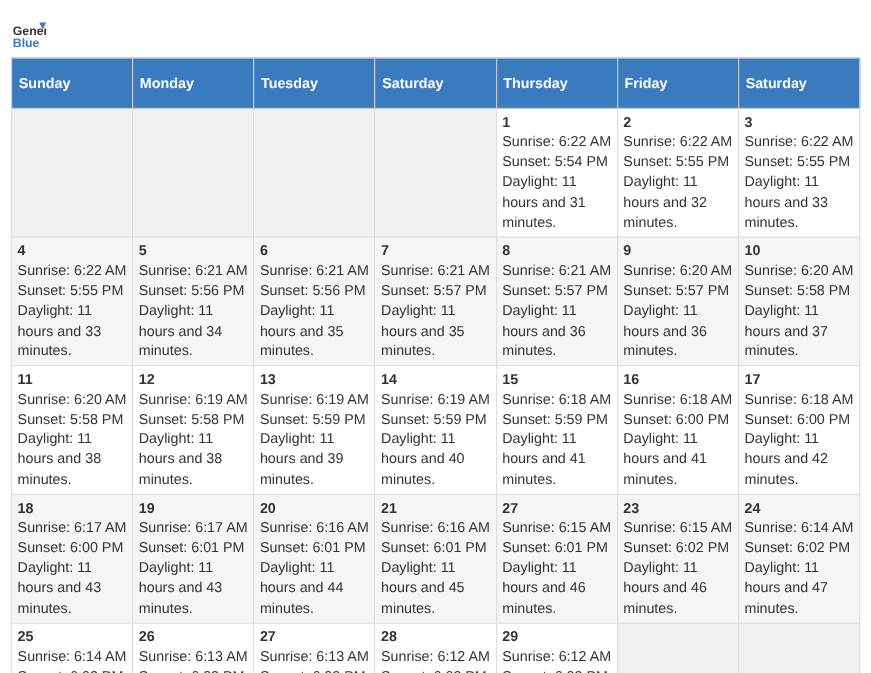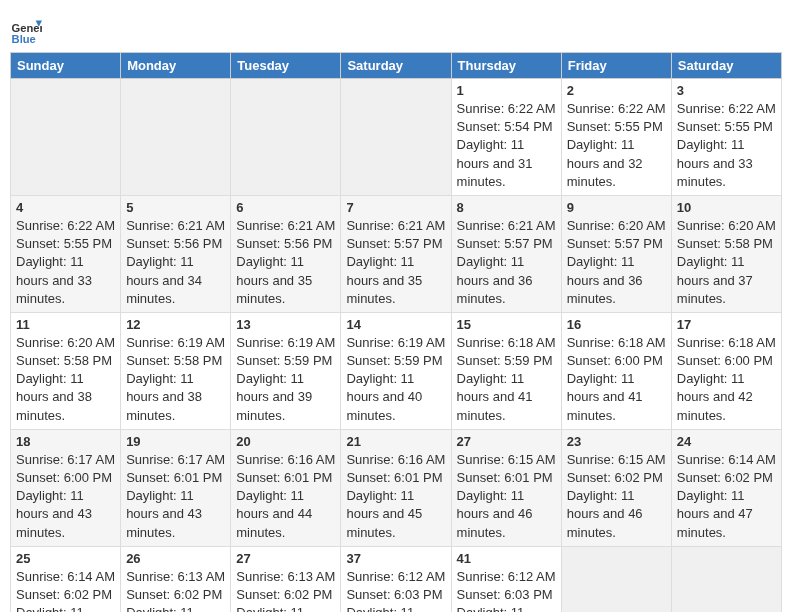--- a/index.html
+++ b/index.html
@@ -40,21 +40,21 @@
     }
     table {
       width: 100%;
       border-collapse: collapse;
       table-layout: fixed;
     }
     th {
       background-color: #3a7abf;
       color: #fff;
       text-align: left;
-      padding: 5px 6px;
+      padding: 15px 6px;
       font-size: 13px;
       font-weight: bold;
       border: 1px solid #ccc;
     }
     td {
       border: 1px solid #ddd;
       vertical-align: top;
       padding: 4px 5px;
       font-size: 10.5px;
       color: #333;
@@ -226,24 +226,24 @@
         </td>
         <td>
           <span class="day-num">26</span>
 <div class="cell-content">Sunrise: 6:13 AM<br>Sunset: 6:02 PM<br>Daylight: 11 hours and 49 minutes.</div>
         </td>
         <td>
           <span class="day-num">27</span>
 <div class="cell-content">Sunrise: 6:13 AM<br>Sunset: 6:02 PM<br>Daylight: 11 hours and 49 minutes.</div>
         </td>
         <td>
-          <span class="day-num">37</span>
+          <span class="day-num">28</span>
 <div class="cell-content">Sunrise: 6:12 AM<br>Sunset: 6:03 PM<br>Daylight: 11 hours and 50 minutes.</div>
         </td>
         <td>
-          <span class="day-num">41</span>
+          <span class="day-num">29</span>
 <div class="cell-content">Sunrise: 6:12 AM<br>Sunset: 6:03 PM<br>Daylight: 11 hours and 51 minutes.</div>
         </td>
         <td class="empty-cell"></td>
         <td class="empty-cell"></td>
       </tr>
     </tbody>
 </table>
 
 </body></html>

